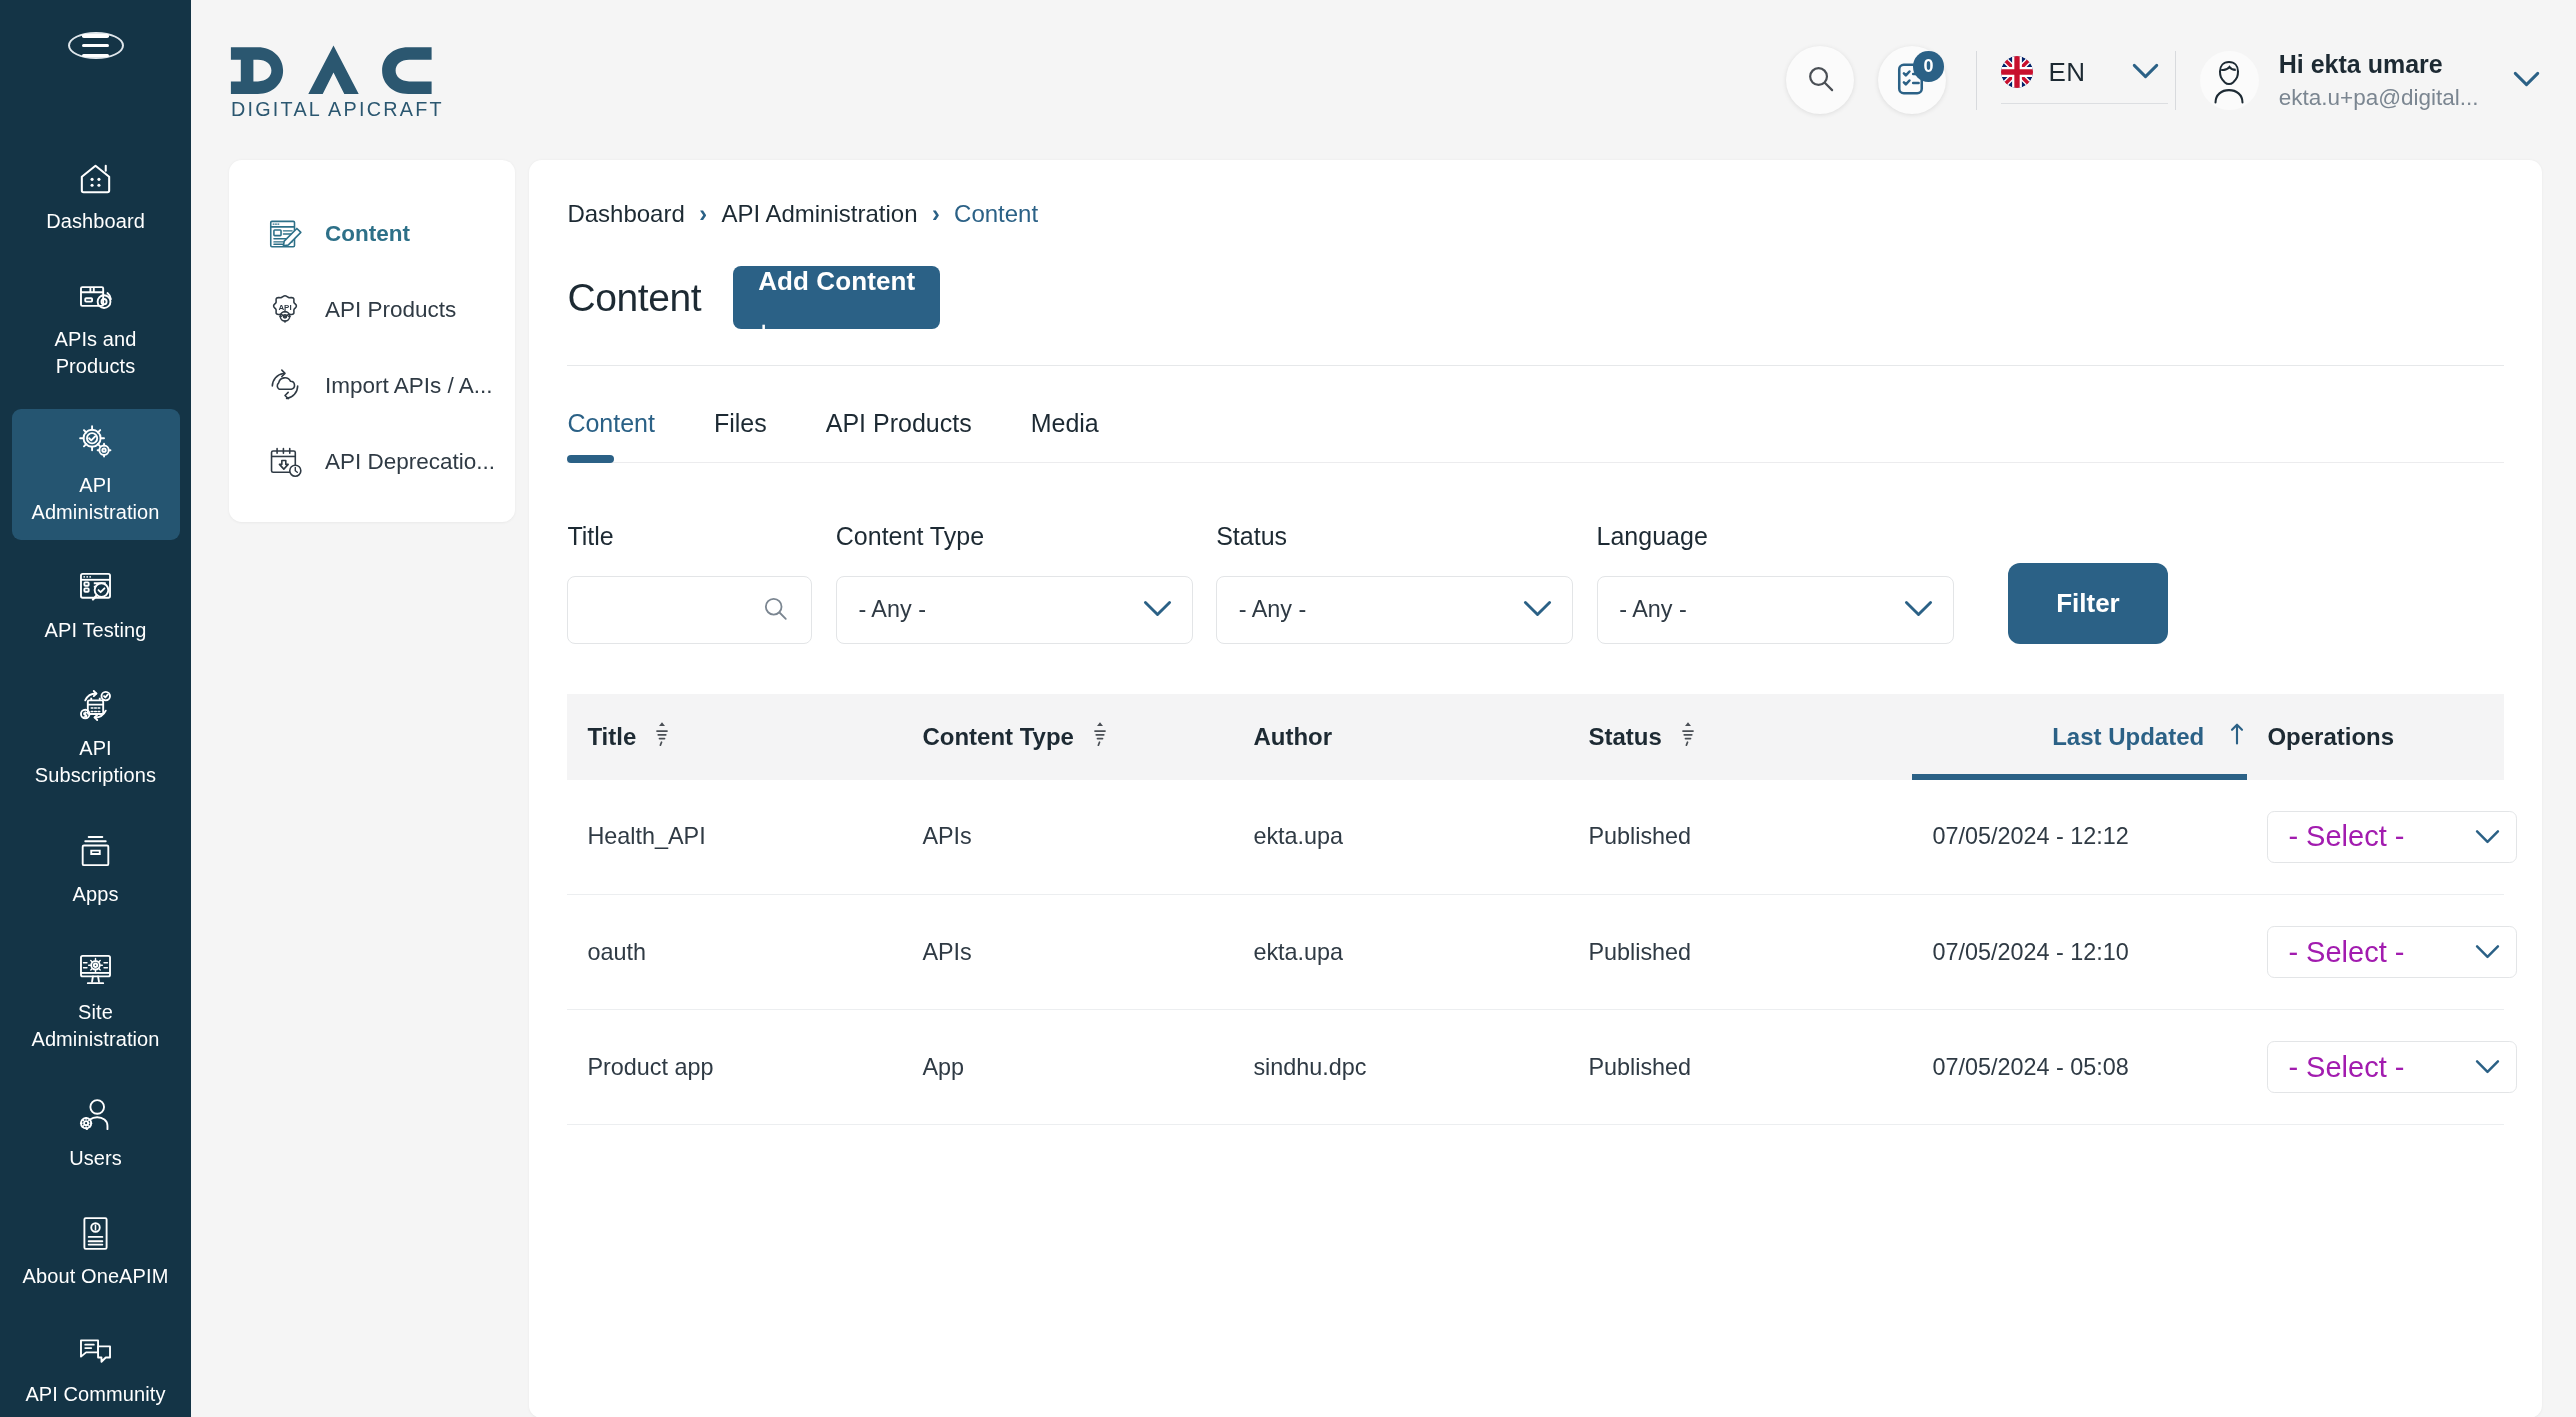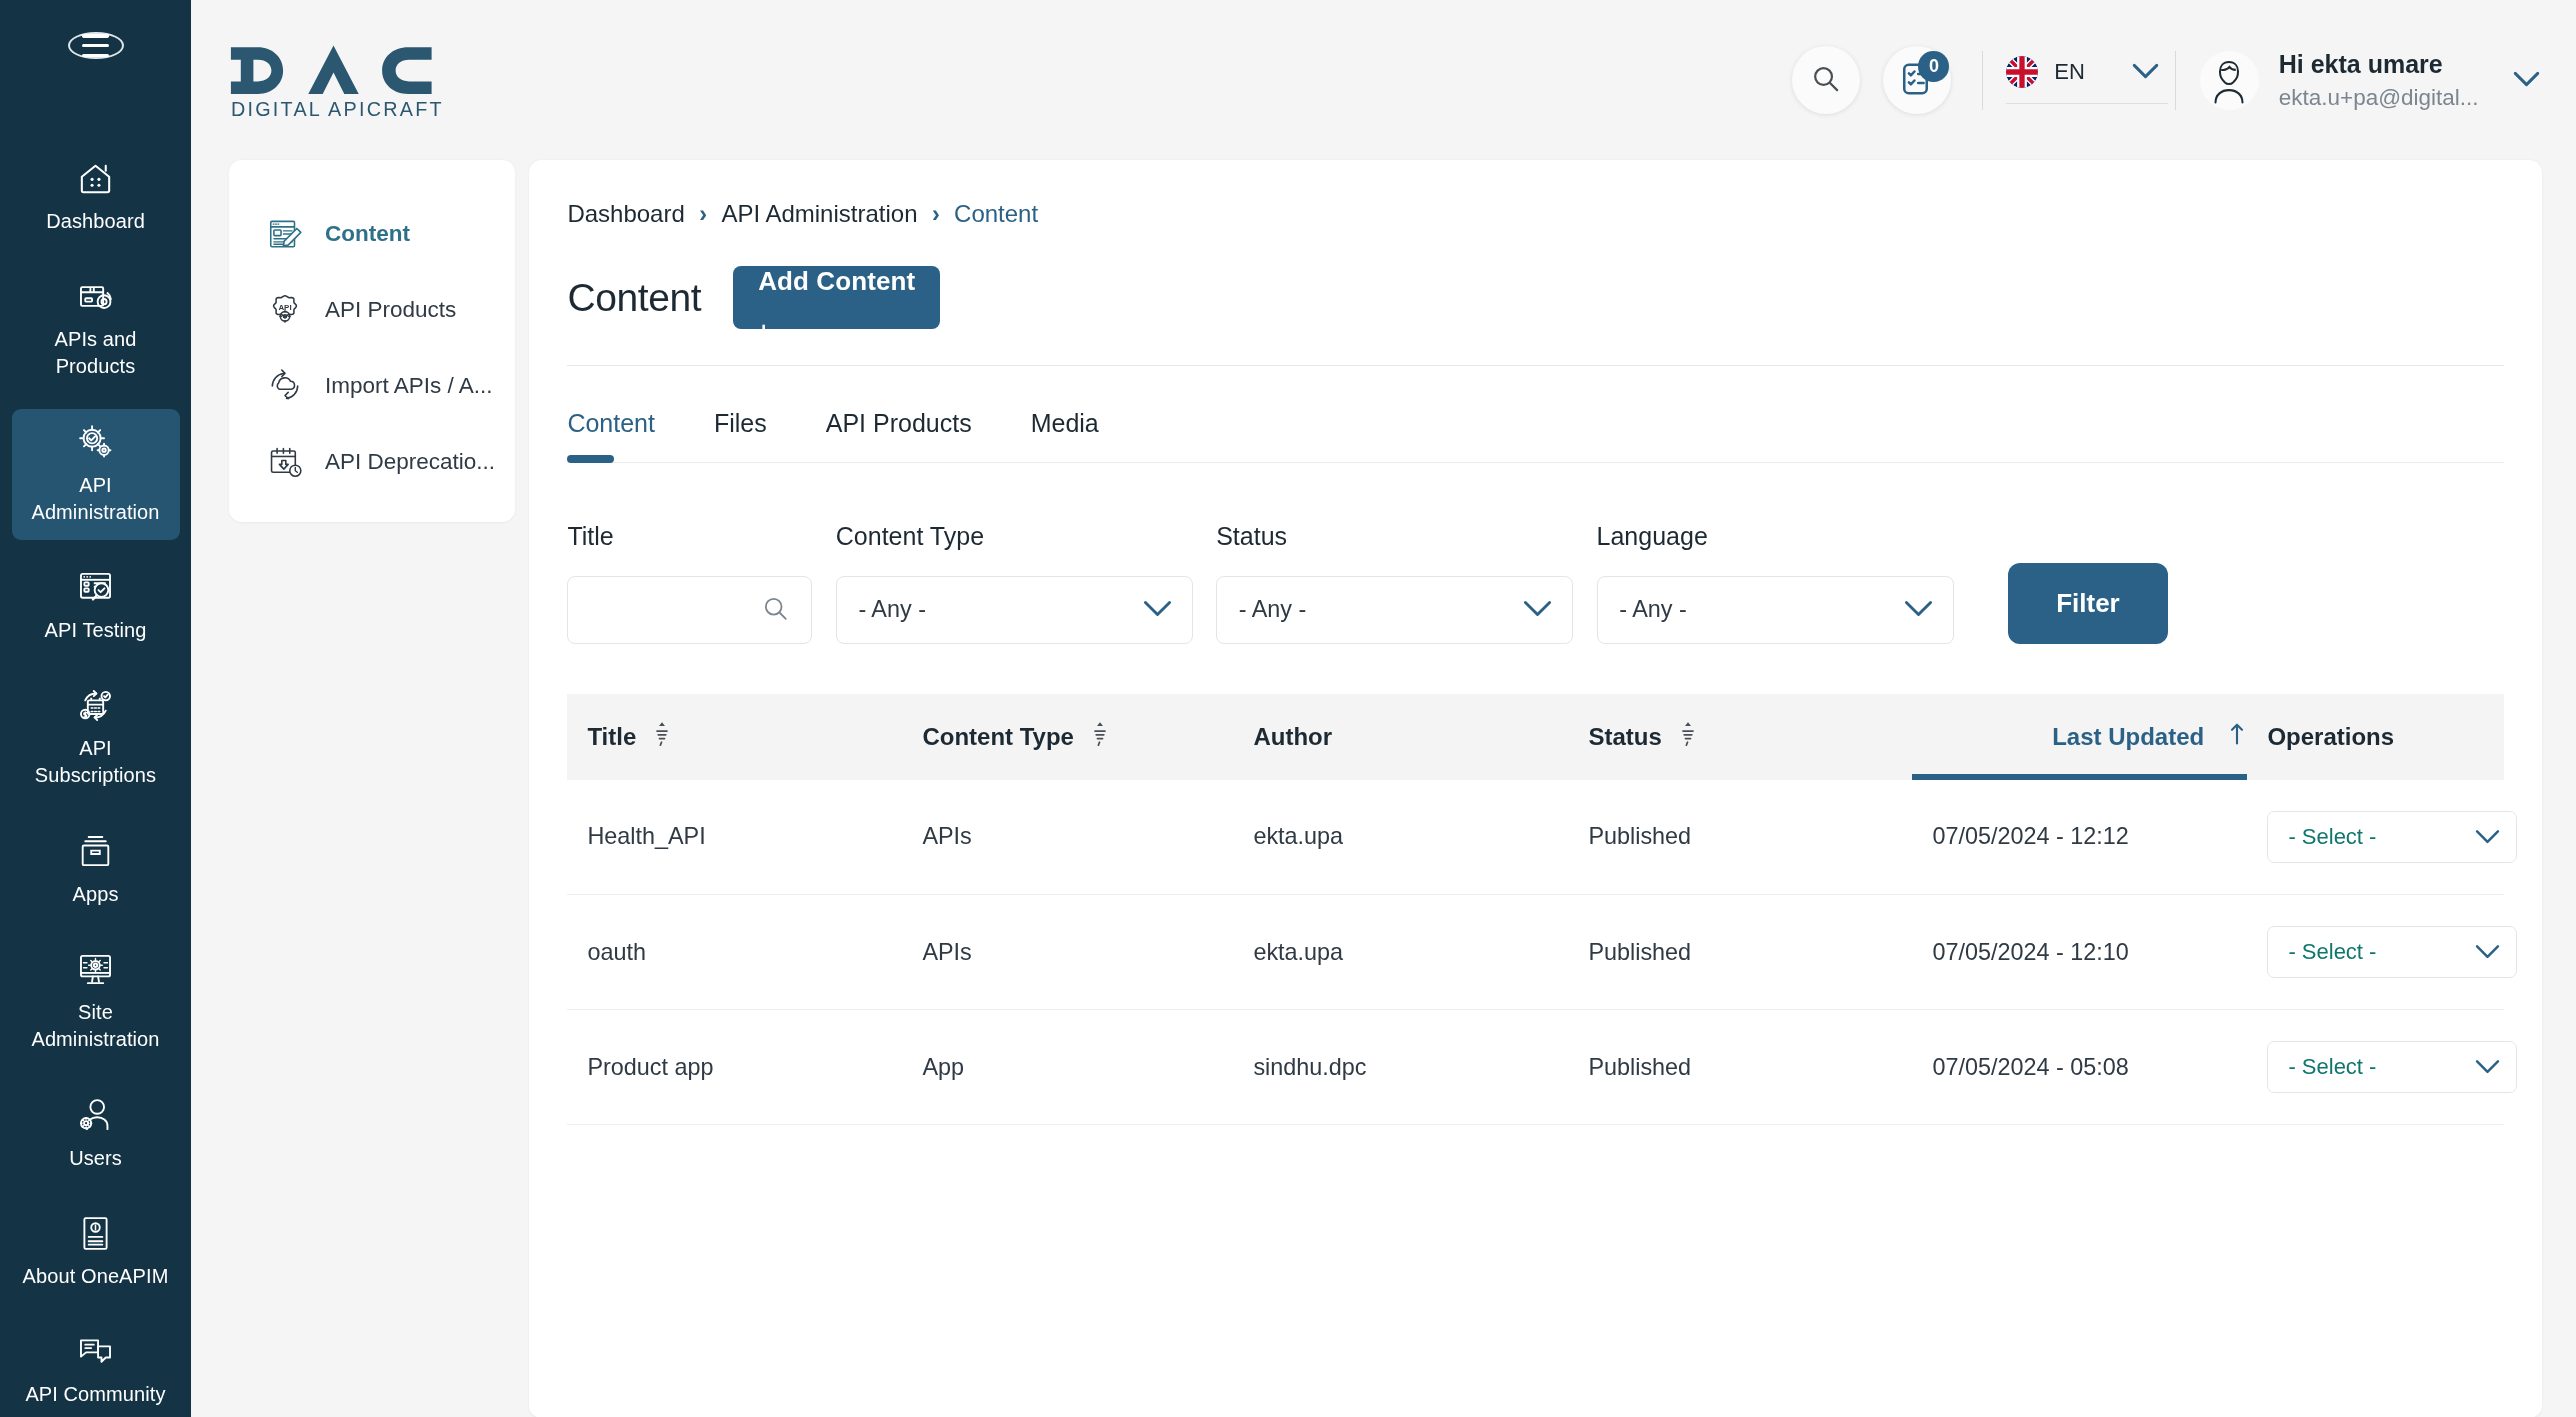--- a/index.html
+++ b/index.html
@@ -65,21 +65,21 @@
     min-width: 31px; height: 31px; border-radius: 15.3px;
     background: #2b6186; color: #fff; font-size: 18px; font-weight: bold;
     display: flex; align-items: center; justify-content: center; padding: 0 5.4px;
   }
   .divider-v { width: 0.9px; height: 59px; background: #d8dadd; margin: 0 23.4px 0 7.2px; }
   .lang {
     display: flex; align-items: center; gap: 16px; cursor: pointer;
     border-bottom: 0.9px solid #dcdee1; padding-bottom: 14.4px; padding-right: 9px;
   }
   .flag { width: 32px; height: 32px; border-radius: 50%; overflow: hidden; display:block; }
-  .lang-text { font-size: 22px; color: #1d2a33; letter-spacing: 0.3px; }
+  .lang-text { font-size: 26px; color: #1d2a33; letter-spacing: 0.3px; }
   .chev { color: #2b6186; }
   .user { display: flex; align-items: center; gap: 20px; cursor: pointer; }
   .avatar {
     width: 59px; height: 59px; border-radius: 50%; background: #fbfbfb;
     display: flex; align-items: center; justify-content: center; overflow: hidden;
   }
   .user-name { font-size: 25px; font-weight: bold; color: #1d2a33; line-height: 36px; }
   .user-mail { font-size: 22.5px; color: #7b8691; line-height: 32px; }
 
   
@@ -176,21 +176,21 @@
   }
   .table tbody td {
     font-size: 23.4px; color: #2f3a44; padding: 29px 0 29px 20px;
     border-bottom: 0.9px solid #eceef0; height: 115px; vertical-align: middle;
   }
   .op-select {
     height: 52px; width: 250px; border: 0.9px solid #e3e5e7; border-radius: 7.2px;
     display: flex; align-items: center; justify-content: space-between;
     padding: 0 16px 0 20px; cursor: pointer; background: #fff;
   }
-  .op-select-val { font-size: 22px; color: #0f766e; }
+  .op-select-val { font-size: 29px; color: #a21caf; }
 </style>
 </head>
 <body>
 
 <div class="app">
 
   <div class="rail">
     <div class="hamburger">
       <span></span>
       <span></span>

